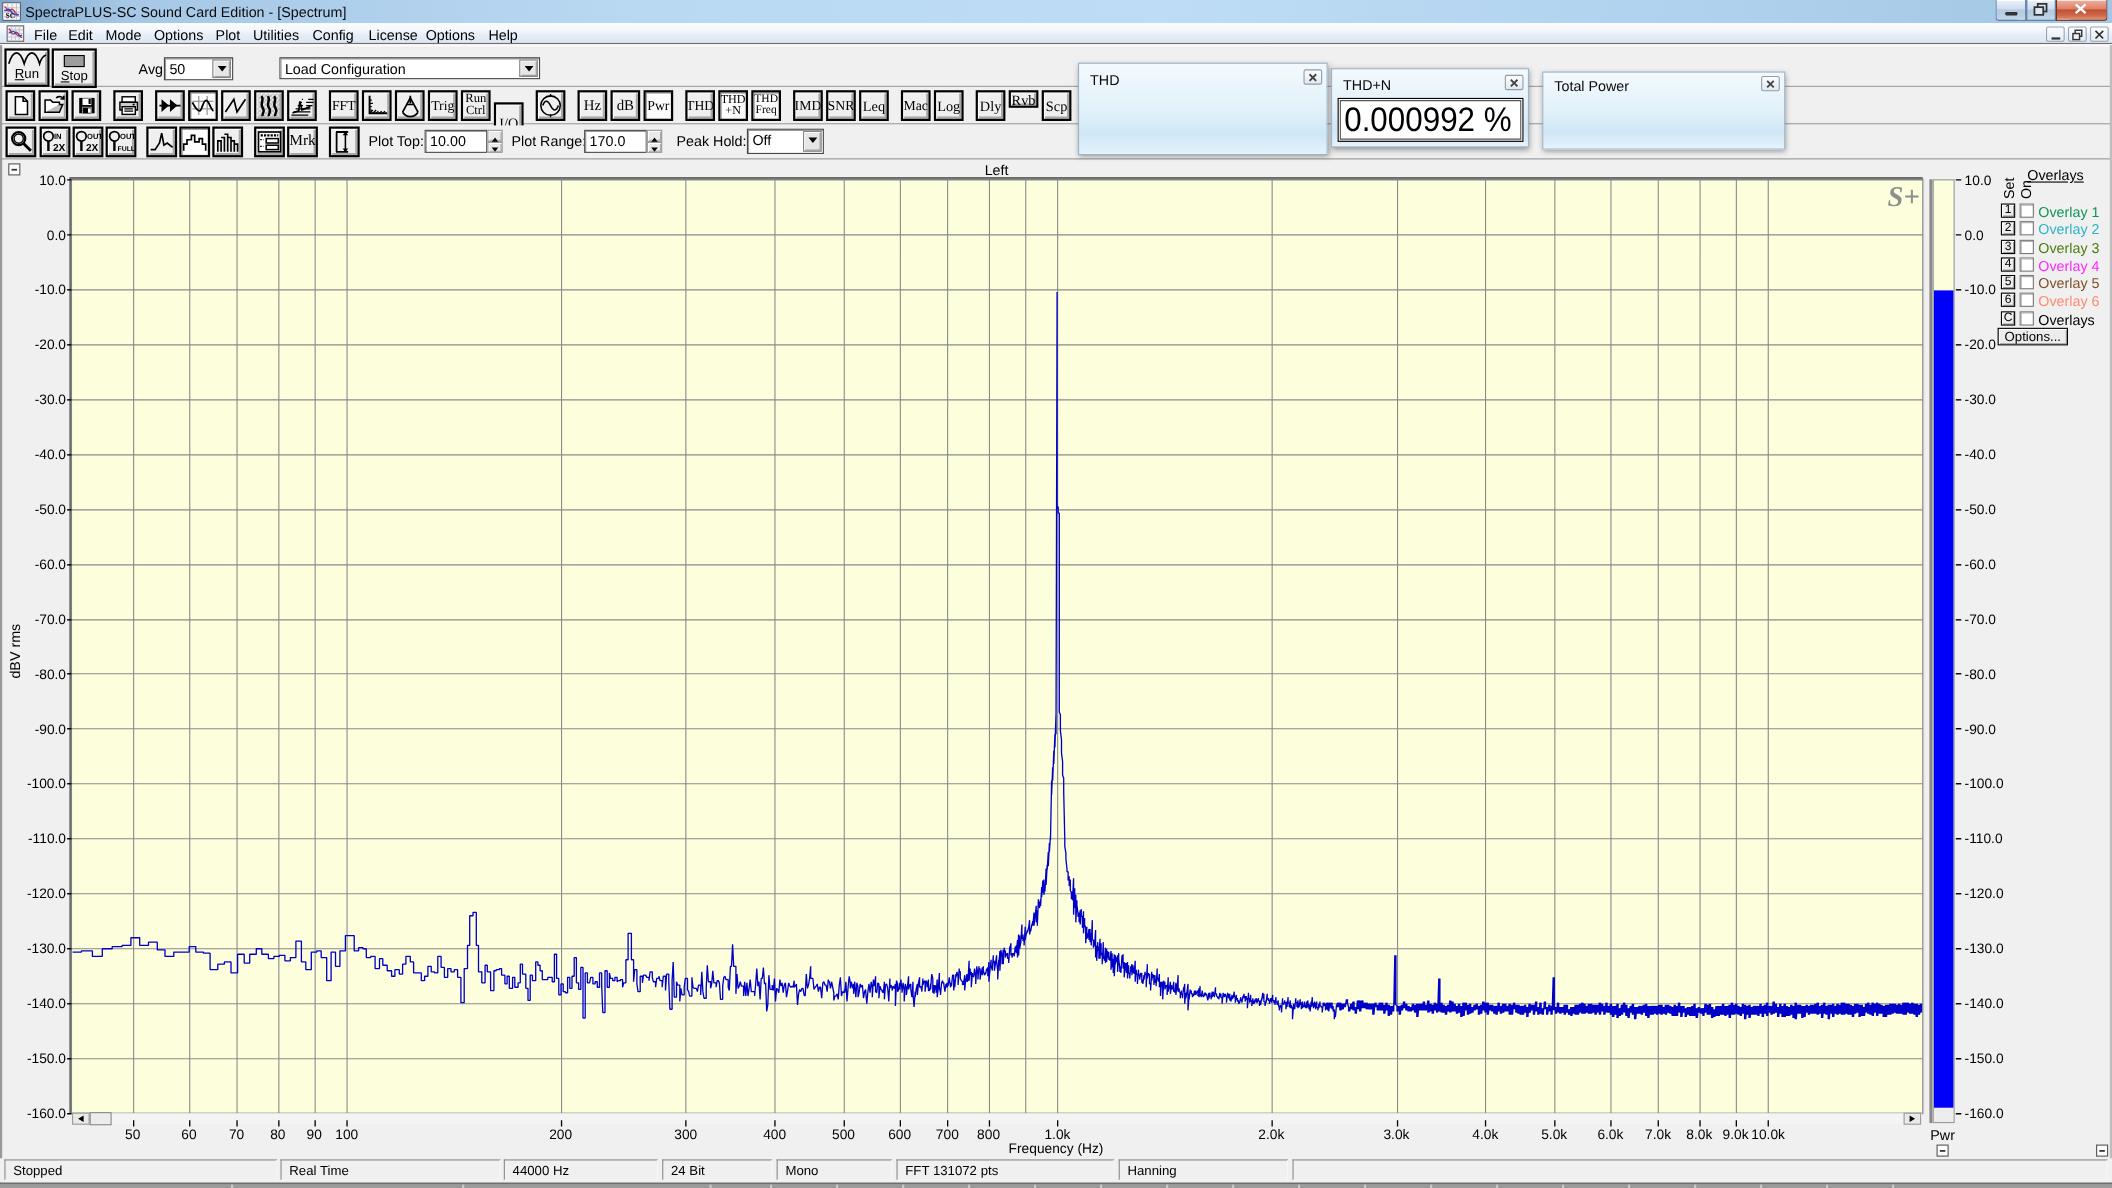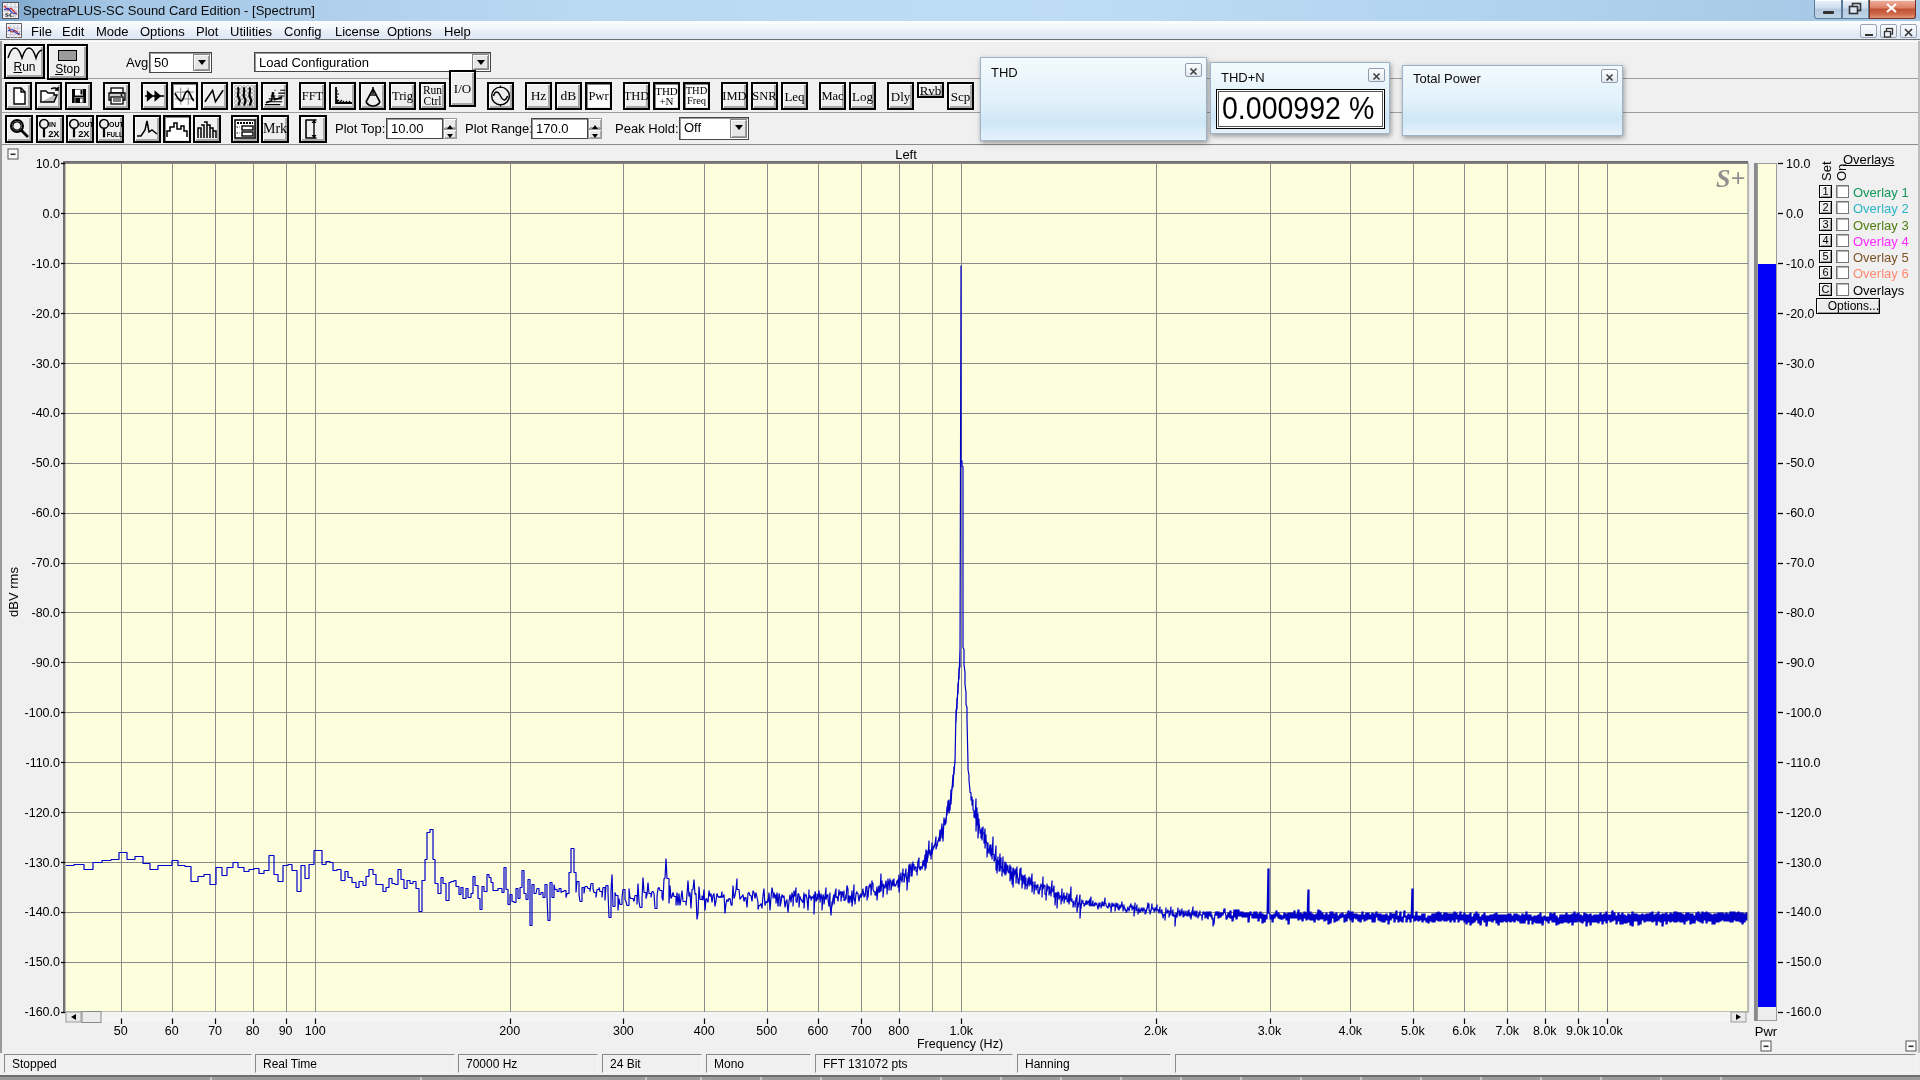--- a/index.html
+++ b/index.html
@@ -184,21 +184,21 @@
       <path d="M4 17c2 3 4 4 7 4s5-1 7-4" fill="none" stroke="#000" stroke-width="1.6"></path>
       <path d="M8 10h6" stroke="#000" stroke-width="1.4"></path>
     </svg>
   </div>
 <div class="tbtn " style="left:389px;top:82px;width:27px;height:28px">
     <div class="sertxt" style="font-size:12.5px;line-height:1.0">Trig</div>
   </div>
 <div class="tbtn " style="left:419px;top:82px;width:27px;height:28px">
     <div class="sertxt" style="font-size:11.5px;line-height:0.95">Run<br>Ctrl</div>
   </div>
-<div class="tbtn " style="left:449px;top:70px;width:27px;height:37px">
+<div class="tbtn " style="left:449px;top:93px;width:27px;height:37px">
     <div class="sertxt" style="font-size:13px;line-height:1.0">I/O</div>
   </div>
 <div class="tbtn " style="left:487px;top:82px;width:27px;height:28px">
     <svg width="26" height="26" viewBox="0 0 26 26">
       <circle cx="13" cy="13" r="10" fill="none" stroke="#000" stroke-width="1.6"></circle>
       <path d="M13 1v3M13 22v3" stroke="#000" stroke-width="1.4"></path>
       <path d="M5 13c2-6 5-6 8 0s6 6 8 0" fill="none" stroke="#000" stroke-width="1.6"></path>
     </svg>
   </div>
 <div class="tbtn " style="left:525px;top:82px;width:27px;height:28px">
@@ -475,27 +475,27 @@
 <div class="ovllbl" style="left:1853px;top:234px;color:#ff28ff">Overlay 4</div>
 <div class="ovlbtn" style="left:1819px;top:250px">5</div>
 <div class="ovlchk" style="left:1836px;top:250px"></div>
 <div class="ovllbl" style="left:1853px;top:250px;color:#7c5226">Overlay 5</div>
 <div class="ovlbtn" style="left:1819px;top:266px">6</div>
 <div class="ovlchk" style="left:1836px;top:266px"></div>
 <div class="ovllbl" style="left:1853px;top:266px;color:#ff8a70">Overlay 6</div>
 <div class="ovlbtn" style="left:1819px;top:283px">C</div>
 <div class="ovlchk" style="left:1836px;top:283px"></div>
 <div class="ovllbl" style="left:1853px;top:283px;color:#000000">Overlays</div>
-<div class="abs" style="left:1816px;top:298px;width:64px;height:16px;background:#ececec;border:1px solid #000;box-shadow:inset 1px 1px 0 #fff,inset -1px -1px 0 #9a9a9a;font-size:12px;text-align:right;color:#000">Options...</div>
+<div class="abs" style="left:1816px;top:298px;width:64px;height:16px;background:#ececec;border:1px solid #000;box-shadow:inset 1px 1px 0 #fff,inset -1px -1px 0 #9a9a9a;font-size:12px;text-align:center;color:#000">Options...</div>
 <div class="abs" style="left:0;top:41px;width:2px;height:1034px;background:#9a9a9a"></div>
 <div class="abs" style="left:1918px;top:41px;width:2px;height:1034px;background:#bdbdbd"></div>
 <div id="status" class="abs"></div>
 <div class="scell" style="left:4px;width:248px">Stopped</div>
 <div class="scell" style="left:255px;width:200px">Real Time</div>
-<div class="scell" style="left:458px;width:140px">70000 Hz</div>
+<div class="scell" style="left:458px;width:140px">44000 Hz</div>
 <div class="scell" style="left:602px;width:100px">24 Bit</div>
 <div class="scell" style="left:706px;width:105px">Mono</div>
 <div class="scell" style="left:815px;width:198px">FFT 131072 pts</div>
 <div class="scell" style="left:1017px;width:154px">Hanning</div>
 <div class="scell" style="left:1175px;width:741px"></div>
 <div class="abs" style="left:0;top:1075px;width:1920px;height:2px;background:#6e6e6e"></div>
 <div class="abs" style="left:0;top:1077px;width:1920px;height:3px;background:#9b9b9b"></div>
 <div class="abs" style="left:210px;top:1077px;width:2px;height:3px;background:#c9c9c9"></div>
 <div class="abs" style="left:420px;top:1077px;width:2px;height:3px;background:#c9c9c9"></div>
 <div class="abs" style="left:645px;top:1077px;width:2px;height:3px;background:#c9c9c9"></div>

